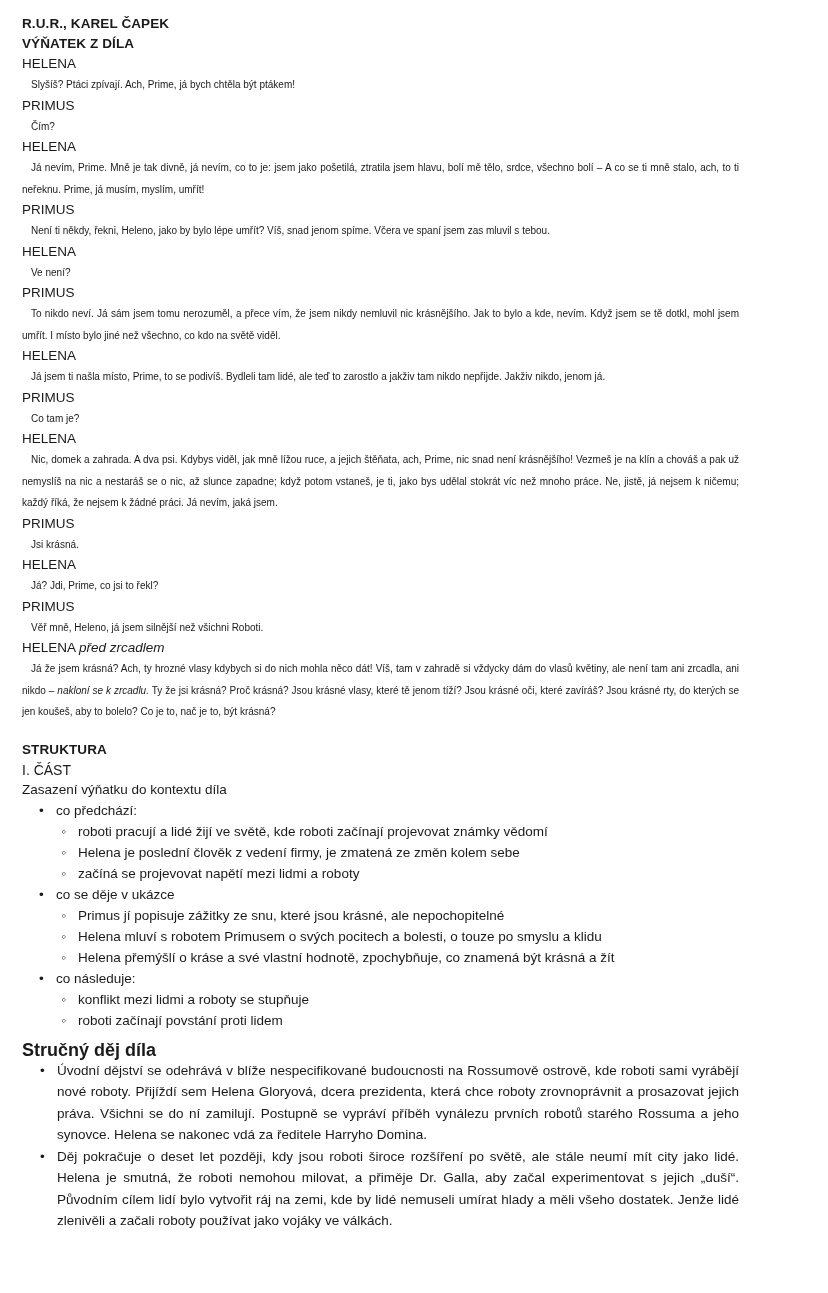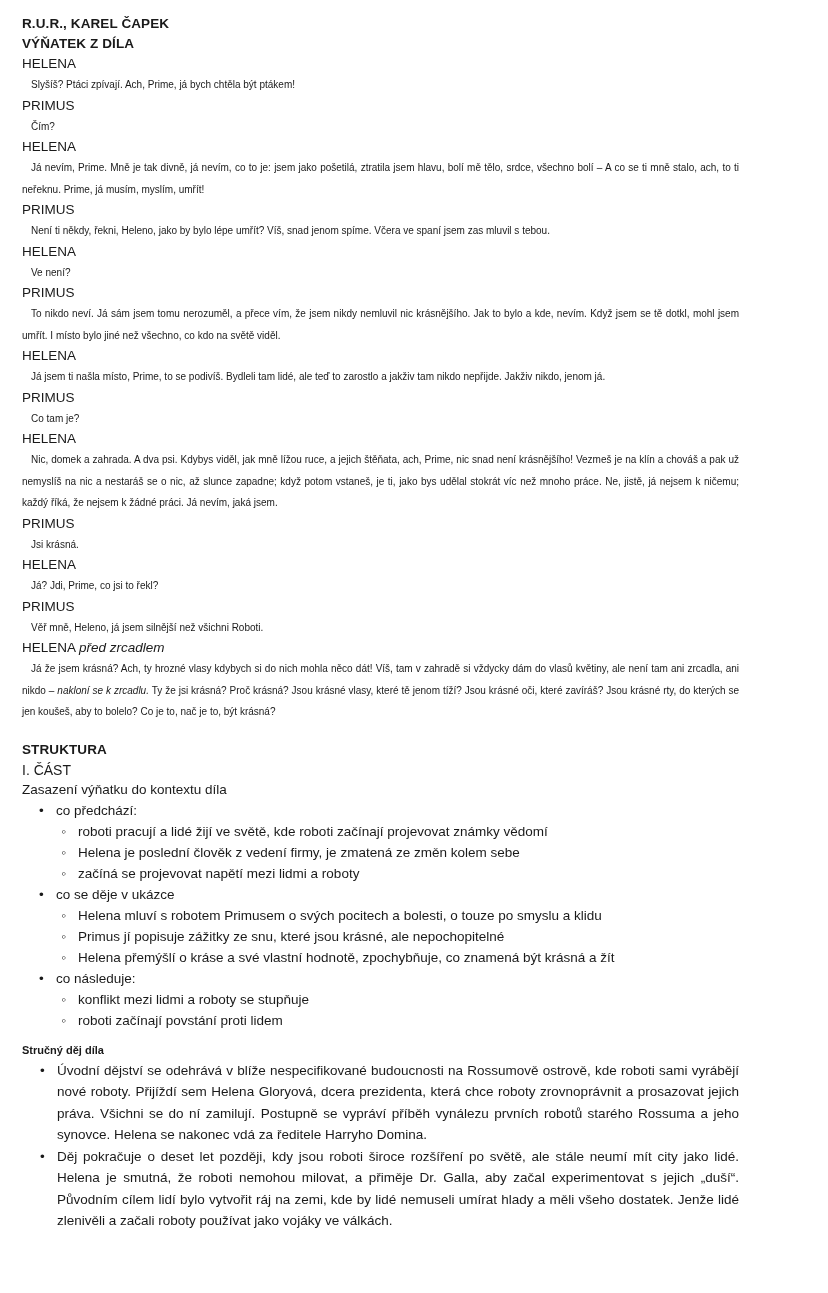--- a/index.html
+++ b/index.html
@@ -42,21 +42,21 @@
     margin: 0;
   }
   .underline-heading {
     font-size: 13.5px;
     line-height: 20px;
     margin: 0;
     text-underline-offset: 2px;
     display: inline-block;
   }
   .plain-heading {
-    font-size: 11px;
+    font-size: 18px;
     line-height: 20px;
     margin: 0;
     padding-top: 9px;
   }
 
   
   .speaker {
     font-size: 13.5px;
     line-height: 20px;
     margin: 0;
@@ -171,22 +171,22 @@
   </div>
 
   <div id="structure-container">
       <ul class="lvl1">
         <li class="b1"><span>co předchází:</span><ul class="lvl2">
             <li class="b2">roboti pracují a lidé žijí ve světě, kde roboti začínají projevovat známky vědomí</li>
             <li class="b2">Helena je poslední člověk z vedení firmy, je zmatená ze změn kolem sebe</li>
             <li class="b2">začíná se projevovat napětí mezi lidmi a roboty</li>
           </ul></li>
         <li class="b1"><span>co se děje v ukázce</span><ul class="lvl2">
+            <li class="b2">Primus jí popisuje zážitky ze snu, které jsou krásné, ale nepochopitelné</li>
             <li class="b2">Helena mluví s robotem Primusem o svých pocitech a bolesti, o touze po smyslu a klidu</li>
-            <li class="b2">Primus jí popisuje zážitky ze snu, které jsou krásné, ale nepochopitelné</li>
             <li class="b2">Helena přemýšlí o kráse a své vlastní hodnotě, zpochybňuje, co znamená být krásná a žít</li>
           </ul></li>
         <li class="b1"><span>co následuje:</span><ul class="lvl2">
             <li class="b2">konflikt mezi lidmi a roboty se stupňuje</li>
             <li class="b2">roboti začínají povstání proti lidem</li>
           </ul></li>
       </ul>
     </div>
 
   <h3 class="plain-heading">Stručný děj díla</h3>

